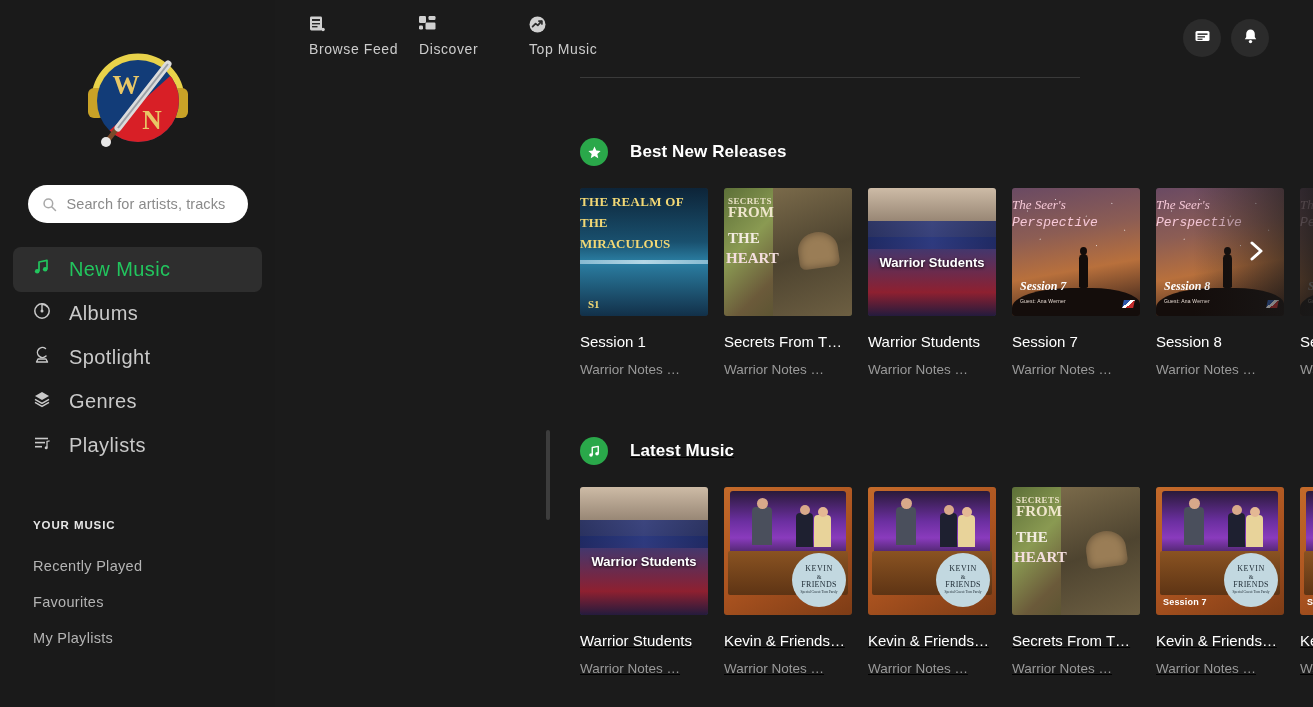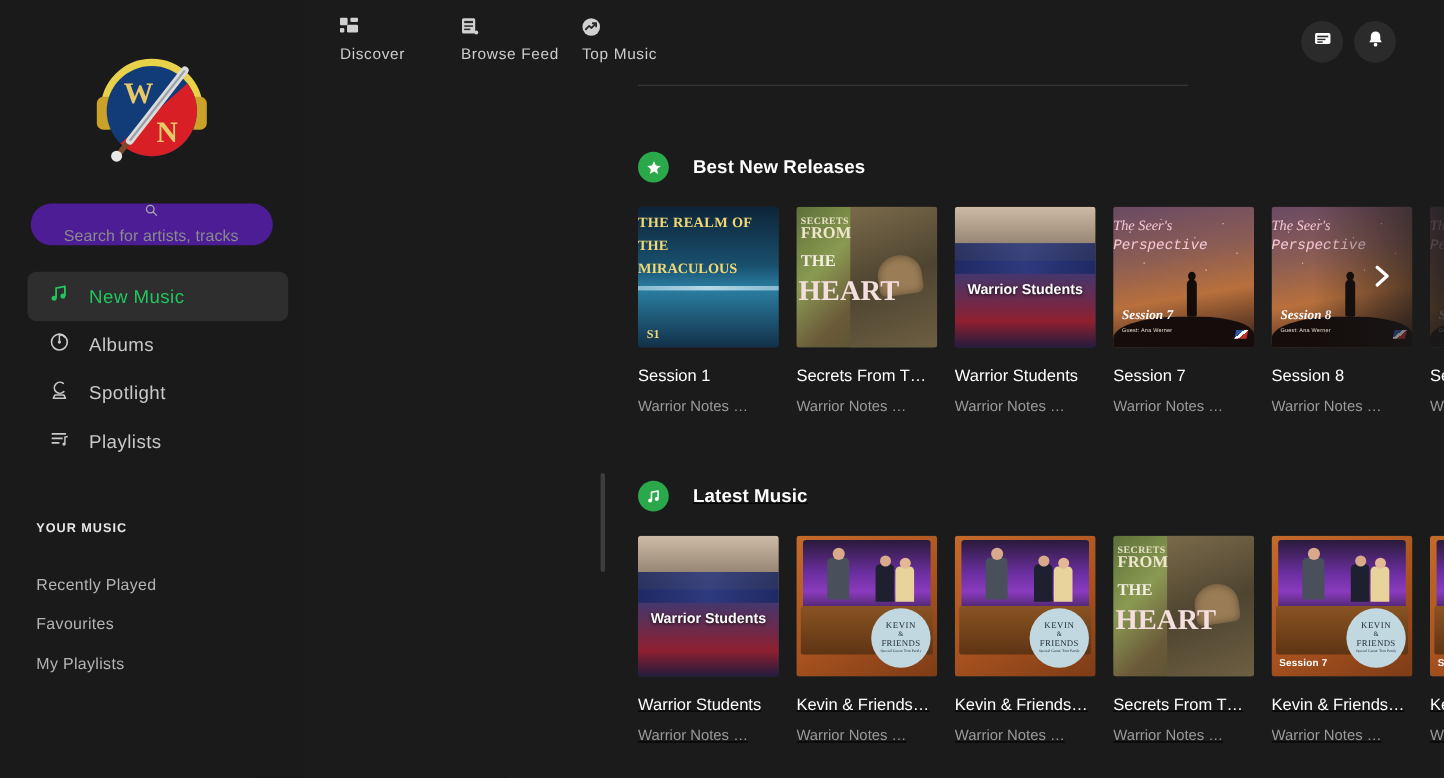--- a/index.html
+++ b/index.html
@@ -16,46 +16,46 @@
     width:275px; height:707px; flex:0 0 275px;
     background:#1a1a1a;
     display:flex; flex-direction:column;
     align-items:center;
     position:relative;
   }
   .logo-wrap { margin-top:28px; width:140px; height:135px; position:relative; }
   .search-box {
     margin-top:22px;
     width:220px; height:38px;
-    background:#4c1d95;
+    background:#ffffff;
     border-radius:19px;
     display:flex; align-items:center;
-    padding:0 14px; gap:10px;flex-direction:column;
+    padding:0 14px; gap:10px;
   }
   .search-box .ph { color:#8a8a8a; font-size:14.5px; letter-spacing:.1px; }
 
   .nav { margin-top:24px; width:100%; padding:0 13px; }
   .nav-item {
     display:flex; align-items:center; gap:18px;
     height:45px; padding:0 20px; border-radius:8px;
-    color:#c9c9c9; font-size:17px;margin-left:12px;
+    color:#c9c9c9; font-size:20px;
   }
   .nav-item.active { background:#2e2e2e; color:#22c55e; }
   .nav-item .lbl { letter-spacing:.4px; }
   .nav-item + .nav-item { margin-top:0px; }
   .nav-list .nav-item { margin-bottom:-1px; }
 
   .sec-title {
     width:100%; padding:0 33px;
     margin-top:52px; margin-bottom:17px;
     color:#e6e6e6; font-size:11.5px; font-weight:bold; letter-spacing:.9px;
   }
   .sub-item {
     width:100%; padding:0 33px; height:36px;
-    display:flex; align-items:flex-end;
+    display:flex; align-items:center;
     color:#b4b4b4; font-size:14.5px; letter-spacing:.3px;
   }
 
   
   .main {
     flex:1; height:707px; background:#1b1b1b;
     position:relative; overflow:hidden;
   }
   .topbar {
     height:78px; padding:0 34px;
@@ -134,21 +134,21 @@
   
   .c-secrets { background:linear-gradient(135deg,#5d7038 0%,#8a9a52 30%,#6b5a3a 55%,#3f4a24 100%); }
   .c-secrets .bark { position:absolute; right:0; top:0; width:62%; height:100%;
                      background:linear-gradient(160deg,#7a6a4a,#4e4430 50%,#6d5f42); }
   .c-secrets .heart { position:absolute; right:14px; top:44px; width:40px; height:36px;
                       background:#9a7d56; border-radius:50% 50% 6px 6px;
                       transform:rotate(-8deg); box-shadow:inset 0 0 8px rgba(0,0,0,.4); }
   .c-secrets .t1 { top:8px; left:4px; width:58%; text-align:left; font-size:9px; color:#e8e0c4; letter-spacing:.4px; }
   .c-secrets .t2 { top:16px; left:4px; width:58%; text-align:left; font-size:15px; color:#efe6cc; }
   .c-secrets .t3 { top:42px; left:4px; width:58%; text-align:left; font-size:15px; color:#f3ece0; }
-  .c-secrets .t4 { top:62px; left:2px; width:75%; text-align:left; font-size:26px; color:#f4dede; }
+  .c-secrets .t4 { top:62px; left:2px; width:75%; text-align:left; font-size:15px; color:#f4dede; }
 
   
   .c-students { background:linear-gradient(180deg,#cdbba6 0%,#7b6a5a 40%,#2c3a78 60%,#1d2a5e 100%); }
   .c-students .grad-row { position:absolute; left:0; right:0; bottom:0; height:62%;
                           background:linear-gradient(180deg,#2f3d7e,#8e2030 70%,#241b3d); }
   .c-students .caps { position:absolute; left:0; right:0; top:26%; height:22%;
                       background:linear-gradient(90deg,#1b2760,#2c3a80,#1b2760); opacity:.85; }
   .c-students .lbl { position:absolute; left:0; right:0; top:52%; text-align:center;
                      font-size:13px; font-weight:bold; color:#fff;
                      text-shadow:0 1px 3px rgba(0,0,0,.85); }
@@ -280,20 +280,30 @@
       <div class="nav-item">
         <span>
           <svg width="18" height="18" viewBox="0 0 18 18">
             <path d="M12.5 2.5 A5 5 0 1 0 13 10" fill="none" stroke="#c9c9c9" stroke-width="1.5" stroke-linecap="round"></path>
             <path d="M5 13 L13 13 L14.5 16 L3.5 16 Z" fill="none" stroke="#c9c9c9" stroke-width="1.4" stroke-linejoin="round"></path>
           </svg>
         </span>
         <span class="lbl">Spotlight</span>
       </div>
 
+      <div class="nav-item">
+        <span>
+          <svg width="18" height="18" viewBox="0 0 18 18">
+            <path d="M9 2 L16 6 L9 10 L2 6 Z" fill="#c9c9c9"></path>
+            <path d="M2 9.3 L9 13.3 L16 9.3" fill="none" stroke="#c9c9c9" stroke-width="1.5"></path>
+            <path d="M2 12.4 L9 16.4 L16 12.4" fill="none" stroke="#c9c9c9" stroke-width="1.5"></path>
+          </svg>
+        </span>
+        <span class="lbl">Genres</span>
+      </div>
 
       <div class="nav-item">
         <span>
           <svg width="18" height="18" viewBox="0 0 18 18">
             <line x1="2" y1="4.5" x2="15" y2="4.5" stroke="#c9c9c9" stroke-width="1.6"></line>
             <line x1="2" y1="8.6" x2="12" y2="8.6" stroke="#c9c9c9" stroke-width="1.6"></line>
             <line x1="2" y1="12.7" x2="9" y2="12.7" stroke="#c9c9c9" stroke-width="1.6"></line>
             <path d="M14 13.5V7.4l2.6-.6" fill="none" stroke="#c9c9c9" stroke-width="1.3"></path>
             <circle cx="13.2" cy="13.7" r="1.5" fill="#c9c9c9"></circle>
           </svg>
@@ -316,44 +326,44 @@
     </div>
 
   </aside>
 
   <main class="main">
 
     <div class="scrollbar"></div>
 
     <div class="topbar">
       <div class="tabs">
-
-        <div class="tab">
-          <span class="ticon">
-            <svg width="17" height="17" viewBox="0 0 17 17">
-              <rect x="0" y="0" width="7" height="7" rx="1.2" fill="#d0d0d0"></rect>
-              <rect x="9.5" y="0" width="7" height="4" rx="1.2" fill="#d0d0d0"></rect>
-              <rect x="0" y="9.5" width="4" height="4" rx="1.2" fill="#d0d0d0"></rect>
-              <rect x="6.5" y="6.5" width="10" height="7" rx="1.2" fill="#d0d0d0"></rect>
-            </svg>
-          </span>
-          <span class="tlbl">Discover</span>
-        </div>
 
         <div class="tab">
           <span class="ticon">
             <svg width="17" height="17" viewBox="0 0 17 17">
               <rect x="1" y="0.5" width="12" height="14" rx="1.4" fill="#d0d0d0"></rect>
               <rect x="3" y="3" width="8" height="2" fill="#2a2a2a"></rect>
               <rect x="3" y="7" width="8" height="1.4" fill="#2a2a2a"></rect>
               <rect x="3" y="10" width="5.5" height="1.4" fill="#2a2a2a"></rect>
               <circle cx="14" cy="13.5" r="1.8" fill="#d0d0d0"></circle>
             </svg>
           </span>
           <span class="tlbl">Browse Feed</span>
+        </div>
+
+        <div class="tab">
+          <span class="ticon">
+            <svg width="17" height="17" viewBox="0 0 17 17">
+              <rect x="0" y="0" width="7" height="7" rx="1.2" fill="#d0d0d0"></rect>
+              <rect x="9.5" y="0" width="7" height="4" rx="1.2" fill="#d0d0d0"></rect>
+              <rect x="0" y="9.5" width="4" height="4" rx="1.2" fill="#d0d0d0"></rect>
+              <rect x="6.5" y="6.5" width="10" height="7" rx="1.2" fill="#d0d0d0"></rect>
+            </svg>
+          </span>
+          <span class="tlbl">Discover</span>
         </div>
 
         <div class="tab">
           <span class="ticon">
             <svg width="17" height="17" viewBox="0 0 17 17">
               <circle cx="8.5" cy="8.5" r="8" fill="#d0d0d0"></circle>
               <polyline points="3.6,10.6 6.6,7.6 8.8,9.4 12.4,5.4" fill="none" stroke="#2a2a2a" stroke-width="1.7" stroke-linecap="round" stroke-linejoin="round"></polyline>
               <polyline points="9.9,5.1 12.9,5.1 12.9,8" fill="none" stroke="#2a2a2a" stroke-width="1.7" stroke-linecap="round" stroke-linejoin="round"></polyline>
             </svg>
           </span>

